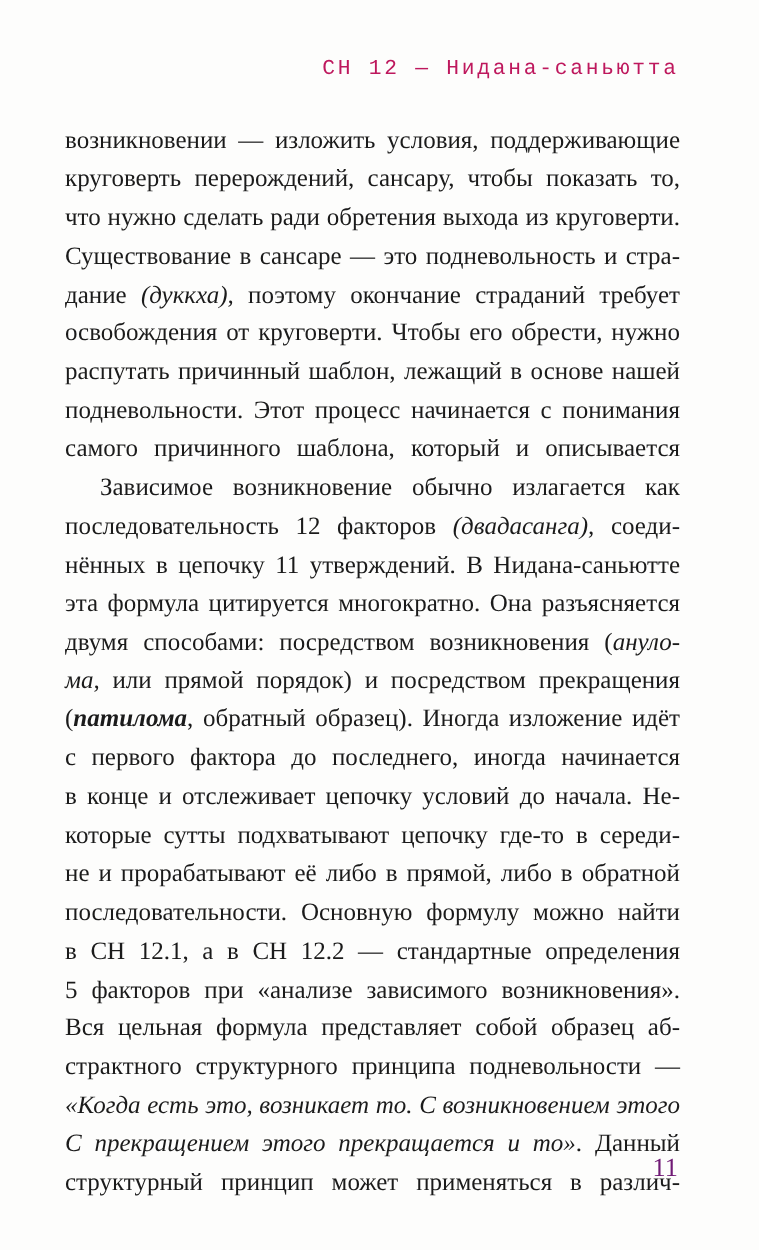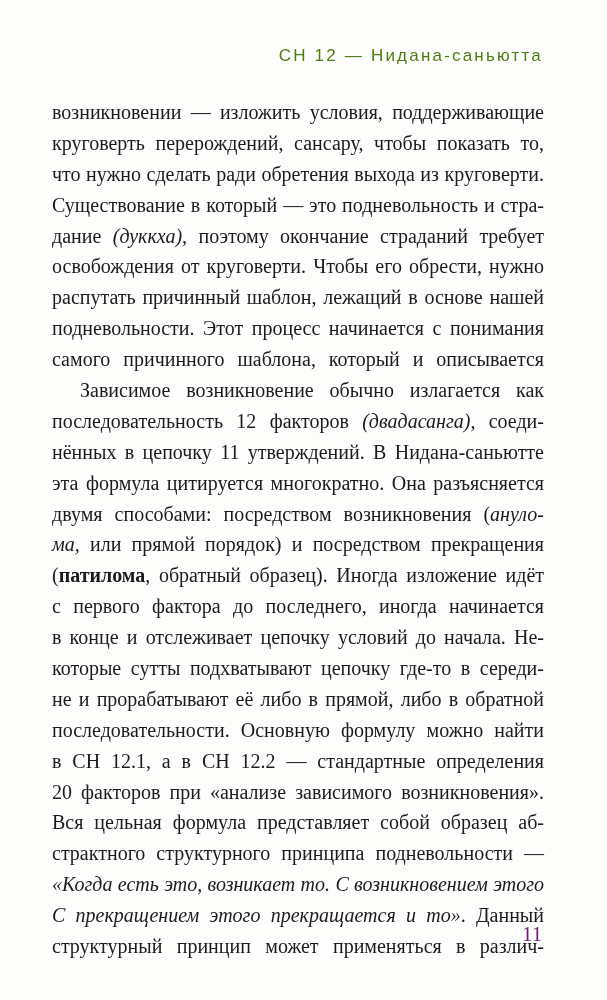--- a/index.html
+++ b/index.html
@@ -3,70 +3,70 @@
 <meta charset="utf-8">
 <style>
   html, body { margin: 0; padding: 0; }
   body {
     width: 607px; height: 1000px; background: #fdfdfc; position: relative;
     overflow: hidden; color: #1b1b1b;
     font-family: "DejaVu Serif", "Liberation Serif", serif;
   }
   .running-head {
     position: absolute; top: 46px; right: 64px;
-    font-family: Liberation Sans, sans-serif; font-size: 17px;
-    letter-spacing: 2.2px; color: #4d7c0f;
+    font-family: Liberation Mono, monospace; font-size: 17px;
+    letter-spacing: 2.2px; color: #be185d;
   }
   .text-block {
     position: absolute; left: 52px; top: 97px; width: 492px;
     font-family: "Liberation Serif", serif;
   }
   .line {
     height: 30.9px; line-height: 30.9px; font-size: 20px;
     white-space: nowrap; text-align: justify; text-align-last: justify;
     word-spacing: 0px;
   }
   .line.last { text-align-last: left; }
   .line.indent { padding-left: 28px; }
   .line i { }
-  .line b.it { font-weight: bold; }
+  .line b.it { font-style: italic; font-weight: bold; }
   .page-number {
     position: absolute; top: 922px; left: 522px;
     font-family: "Liberation Serif", serif; font-size: 21px; color: #701a75;
   }
 </style>
 </head>
 <body>
 
 <div class="running-head">СН 12 — Нидана-саньютта</div>
 
 <div class="text-block" id="text-block">
     <div class="line"><span>возникновении — изложить условия, поддерживающие</span></div>
     <div class="line"><span>круговерть перерождений, сансару, чтобы показать то,</span></div>
     <div class="line"><span>что нужно сделать ради обретения выхода из круговерти.</span></div>
-    <div class="line"><span>Существование в который — это подневольность и стра-</span></div>
+    <div class="line"><span>Существование в сансаре — это подневольность и стра-</span></div>
     <div class="line"><span>дание </span><i>(дуккха),</i><span> поэтому окончание страданий требует</span></div>
     <div class="line"><span>освобождения от круговерти. Чтобы его обрести, нужно</span></div>
     <div class="line"><span>распутать причинный шаблон, лежащий в основе нашей</span></div>
     <div class="line"><span>подневольности. Этот процесс начинается с понимания</span></div>
     <div class="line"><span>самого причинного шаблона, который и описывается</span></div>
     <div class="line indent"><span>Зависимое возникновение обычно излагается как</span></div>
     <div class="line"><span>последовательность 12 факторов </span><i>(двадасанга),</i><span> соеди-</span></div>
     <div class="line"><span>нённых в цепочку 11 утверждений. В Нидана-саньютте</span></div>
     <div class="line"><span>эта формула цитируется многократно. Она разъясняется</span></div>
     <div class="line"><span>двумя способами: посредством возникновения (</span><i>ануло-</i></div>
     <div class="line"><i>ма,</i><span> или прямой порядок) и посредством прекращения</span></div>
     <div class="line"><span>(</span><b class="it">патилома</b><span>, обратный образец). Иногда изложение идёт</span></div>
     <div class="line"><span>с первого фактора до последнего, иногда начинается</span></div>
     <div class="line"><span>в конце и отслеживает цепочку условий до начала. Не-</span></div>
     <div class="line"><span>которые сутты подхватывают цепочку где-то в середи-</span></div>
     <div class="line"><span>не и прорабатывают её либо в прямой, либо в обратной</span></div>
     <div class="line"><span>последовательности. Основную формулу можно найти</span></div>
     <div class="line"><span>в СН 12.1, а в СН 12.2 — стандартные определения</span></div>
-    <div class="line"><span>20 факторов при «анализе зависимого возникновения».</span></div>
+    <div class="line"><span>5 факторов при «анализе зависимого возникновения».</span></div>
     <div class="line"><span>Вся цельная формула представляет собой образец аб-</span></div>
     <div class="line"><span>страктного структурного принципа подневольности —</span></div>
     <div class="line"><i>«Когда есть это, возникает то. С возникновением этого</i></div>
     <div class="line"><i>С прекращением этого прекращается и то»</i><span>. Данный</span></div>
     <div class="line"><span>структурный принцип может применяться в различ-</span></div>
   </div>
 
 <div class="page-number">11</div>
 
 </body></html>

